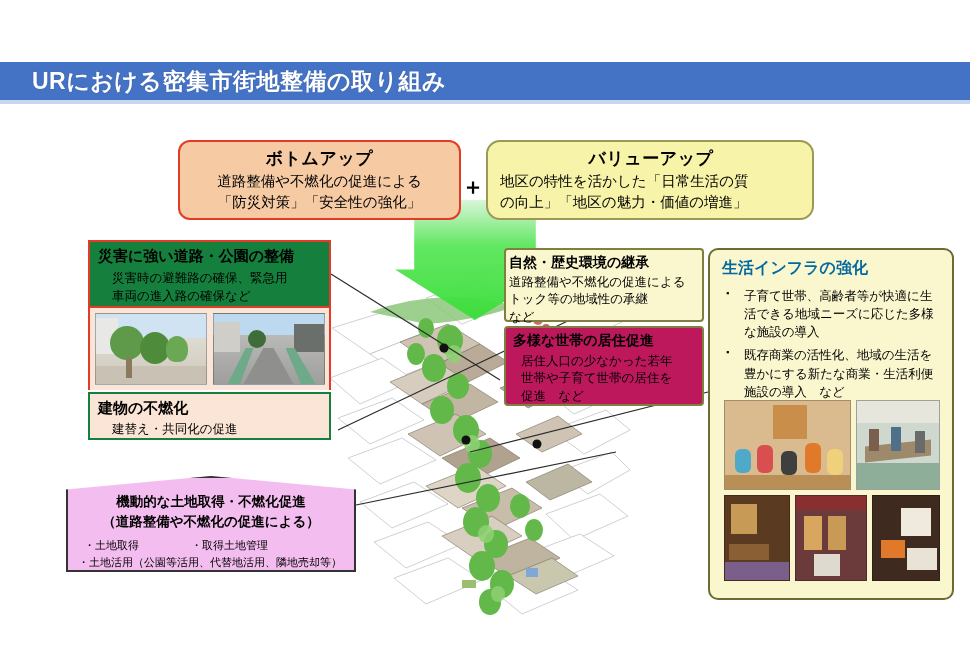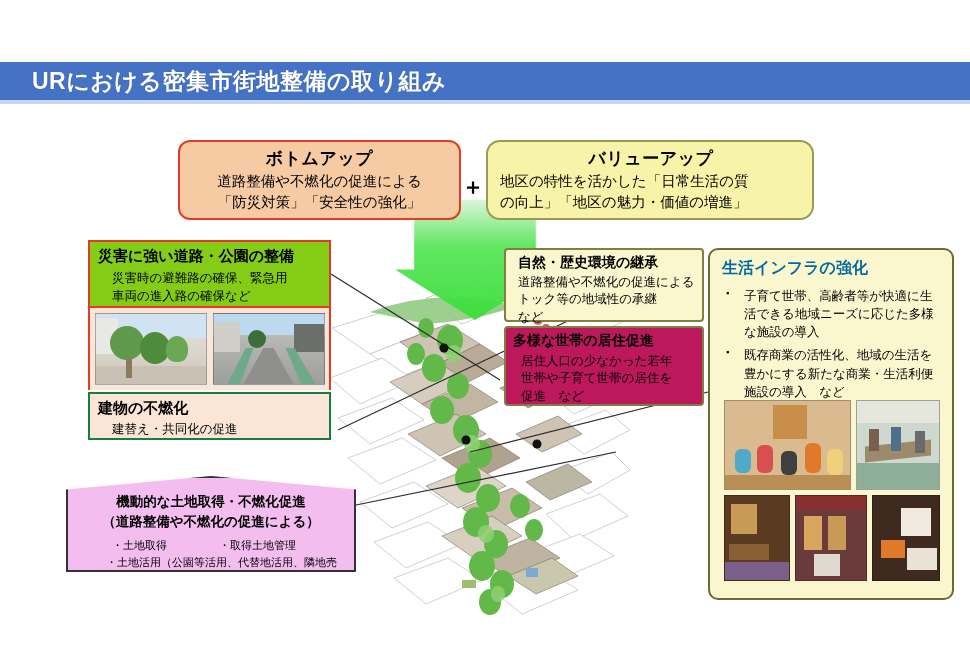--- a/index.html
+++ b/index.html
@@ -60,21 +60,21 @@
   .greenarrow{
     position:absolute;left:395px;top:200px;width:160px;height:120px;
     background:linear-gradient(180deg,#d8f5d8 0%,#59e659 38%,#39dd39 100%);
     clip-path:polygon(12% 0%,88% 0%,88% 58%,100% 58%,50% 100%,0% 58%,12% 58%);
     opacity:.95;
   }
 
   
   .box-road{
     left:88px;top:240px;width:243px;height:68px;
-    background:#84cc16;border:2px solid #e23b26;
+    background:#15803d;border:2px solid #e23b26;
     padding:5px 8px 0 8px;box-sizing:border-box;
   }
   .box-road .bhead{font-size:15px;color:#000;}
   .box-road .bbody{font-size:12.5px;color:#000;line-height:1.45;margin-top:3px;padding-left:14px;}
 
   .photostrip-left{
     position:absolute;left:88px;top:308px;width:243px;height:82px;
     background:#fbe5d6;border-left:2px solid #e23b26;border-right:2px solid #e23b26;
     display:flex;gap:6px;align-items:center;justify-content:center;
     box-sizing:border-box;
@@ -89,28 +89,28 @@
   .box-fireproof .bbody{font-size:12.5px;color:#000;margin-top:3px;padding-left:14px;}
 
   
   .box-land{
     left:66px;top:476px;width:290px;height:96px;
     background:#f4bdf0;border:2px solid #333;
     clip-path:polygon(0% 14%,50% 0%,100% 14%,100% 100%,0% 100%);
     padding:14px 10px 0 10px;box-sizing:border-box;
   }
   .box-land .bhead{font-size:13.5px;color:#000;line-height:1.45;text-align:center;}
-  .box-land .bbody{font-size:11px;color:#000;line-height:1.5;margin-top:6px;margin-left:28px;}
+  .box-land .bbody{font-size:11px;color:#000;line-height:1.5;margin-top:6px;}
   .box-land .row1{display:flex;gap:52px;padding-left:6px;}
 
   
   .box-nature{
     left:504px;top:248px;width:200px;height:74px;
     background:#faf7cf;border:2px solid #7f7f3f;border-radius:4px;
-    padding:4px 7px 0 12px;box-sizing:border-box;
+    padding:4px 7px 0 3px;box-sizing:border-box;
   }
   .box-nature .bhead{font-size:14px;color:#000;}
   .box-nature .bbody{font-size:12.5px;color:#000;line-height:1.38;margin-top:2px;}
 
   .box-house{
     left:504px;top:326px;width:200px;height:80px;
     background:#be185d;border:2px solid #7f7f3f;border-radius:4px;
     padding:4px 7px 0 7px;box-sizing:border-box;
   }
   .box-house .bhead{font-size:14px;color:#000;}

